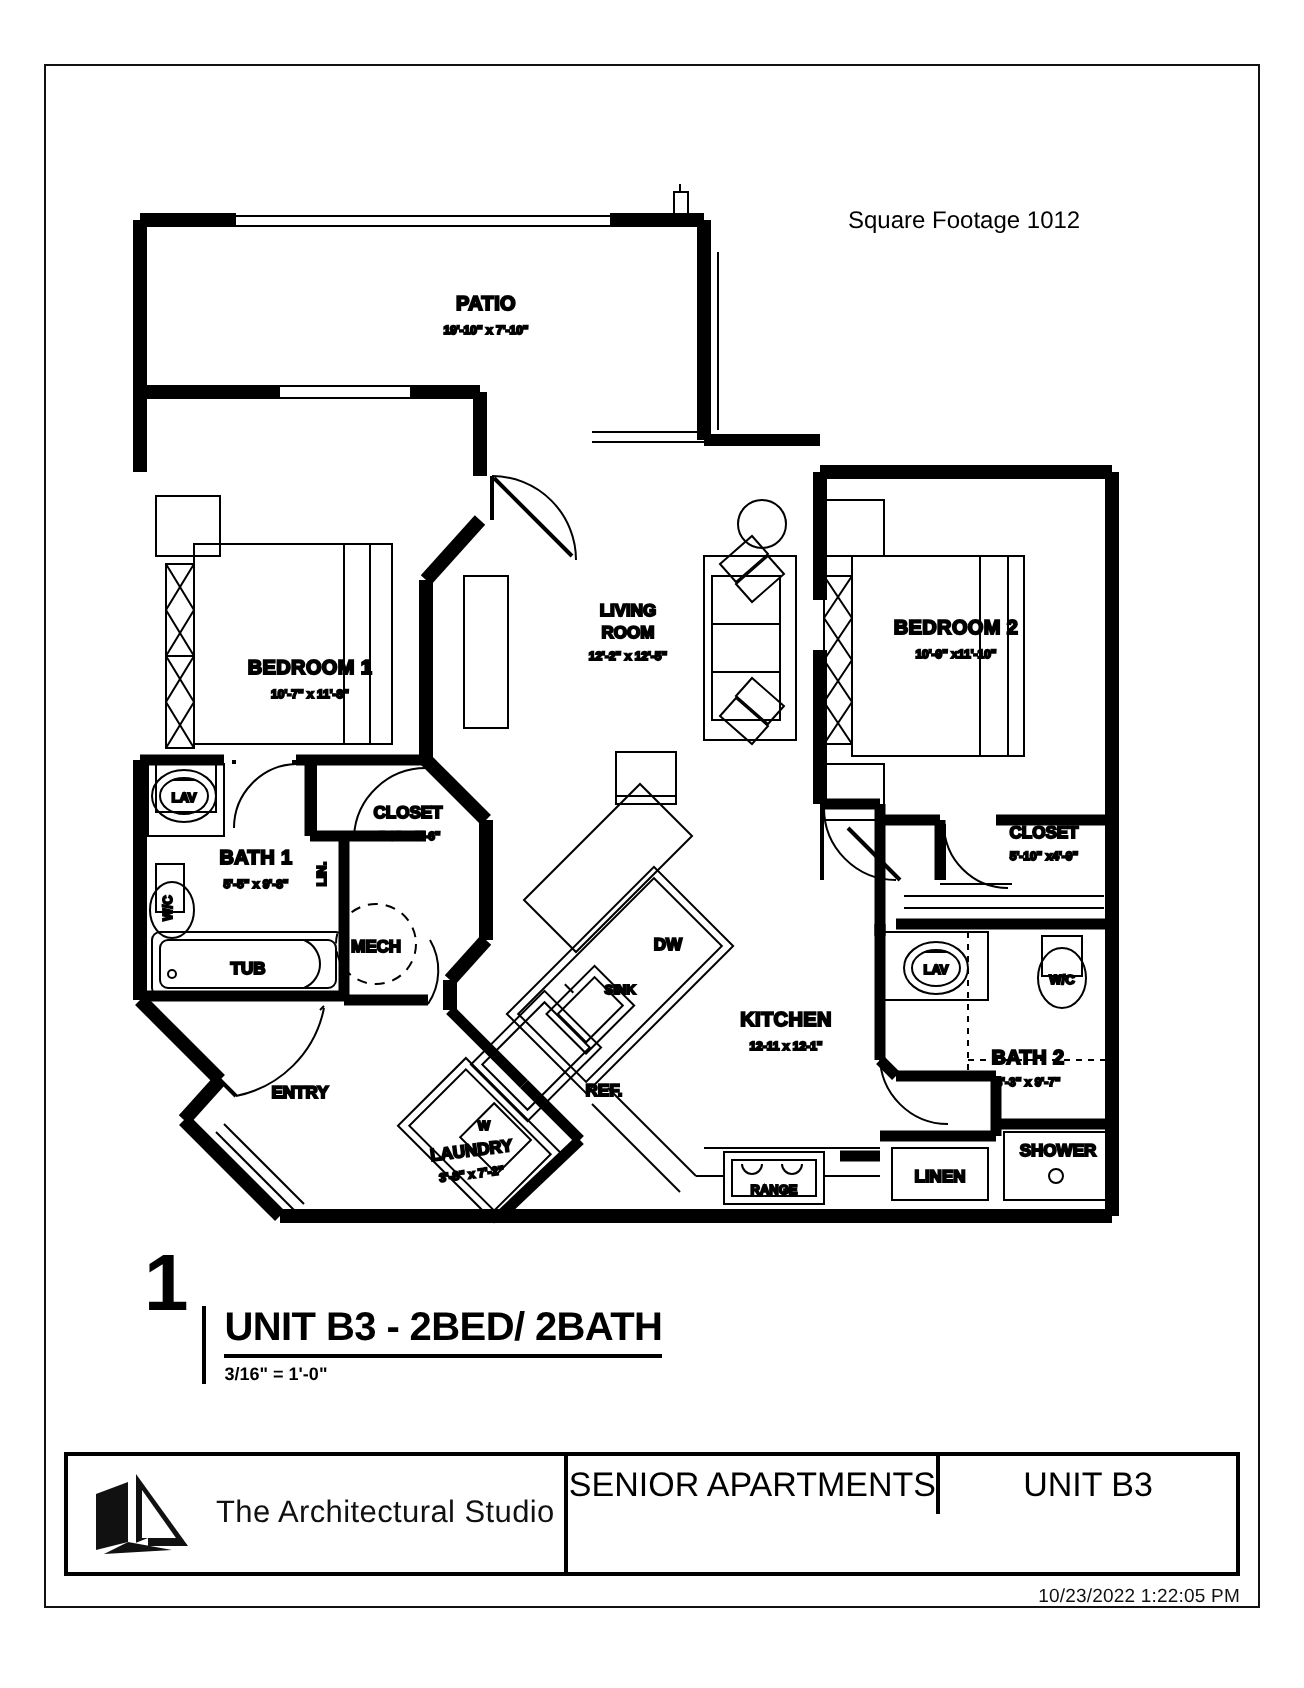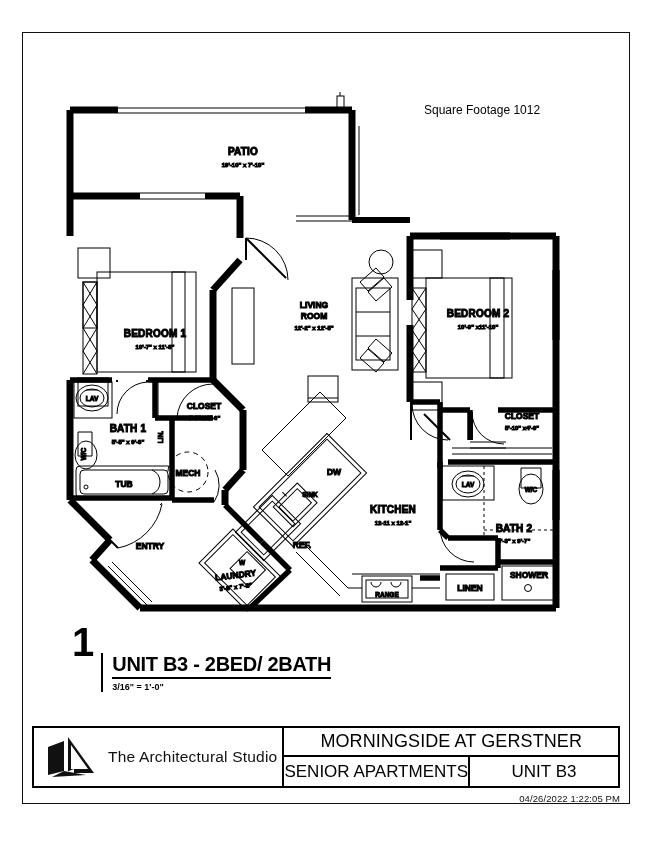--- a/index.html
+++ b/index.html
@@ -365,29 +365,26 @@
       <svg id="logo-mark" viewBox="0 0 56 44">
         <polygon points="4,12 20,6 20,36 4,40" fill="#111"></polygon>
         <polygon points="24,2 50,38 24,38" fill="#111"></polygon>
         <polygon points="30,34 30,38 20,38" fill="#fff"></polygon>
         <polygon points="20,36 42,40 8,42" fill="#111"></polygon>
         <polygon points="27,10 44,34 27,34" fill="#fff"></polygon>
       </svg>
       <div id="studio-name">The Architectural Studio</div>
     </div>
     <div id="proj-cell">
-      <div id="proj-top">
-        <span>MORNINGSIDE AT GERSTNER</span>
-      </div>
       <div id="proj-bot">
         <div id="proj-sub">
           <span>SENIOR APARTMENTS</span>
         </div>
         <div id="proj-unit">
           <span>UNIT B3</span>
         </div>
       </div>
     </div>
   </div>
 
-  <div id="stamp">04/26/2022 1:22:05 PM</div>
+  <div id="stamp">10/23/2022 1:22:05 PM</div>
 
 </div>
 
 </body></html>

